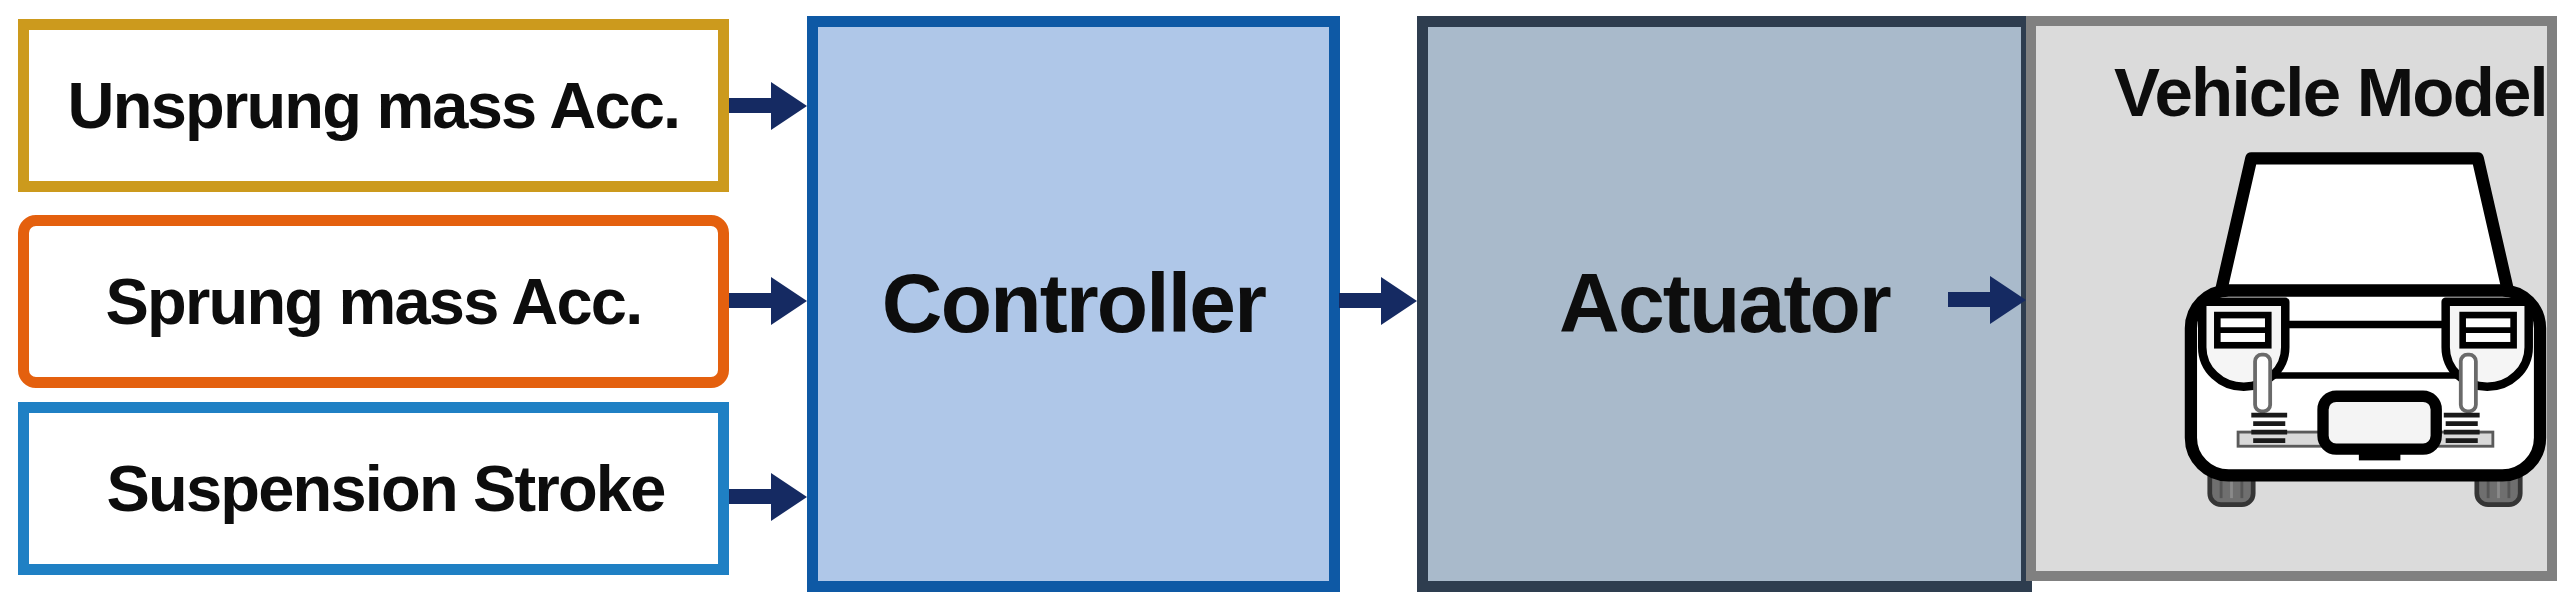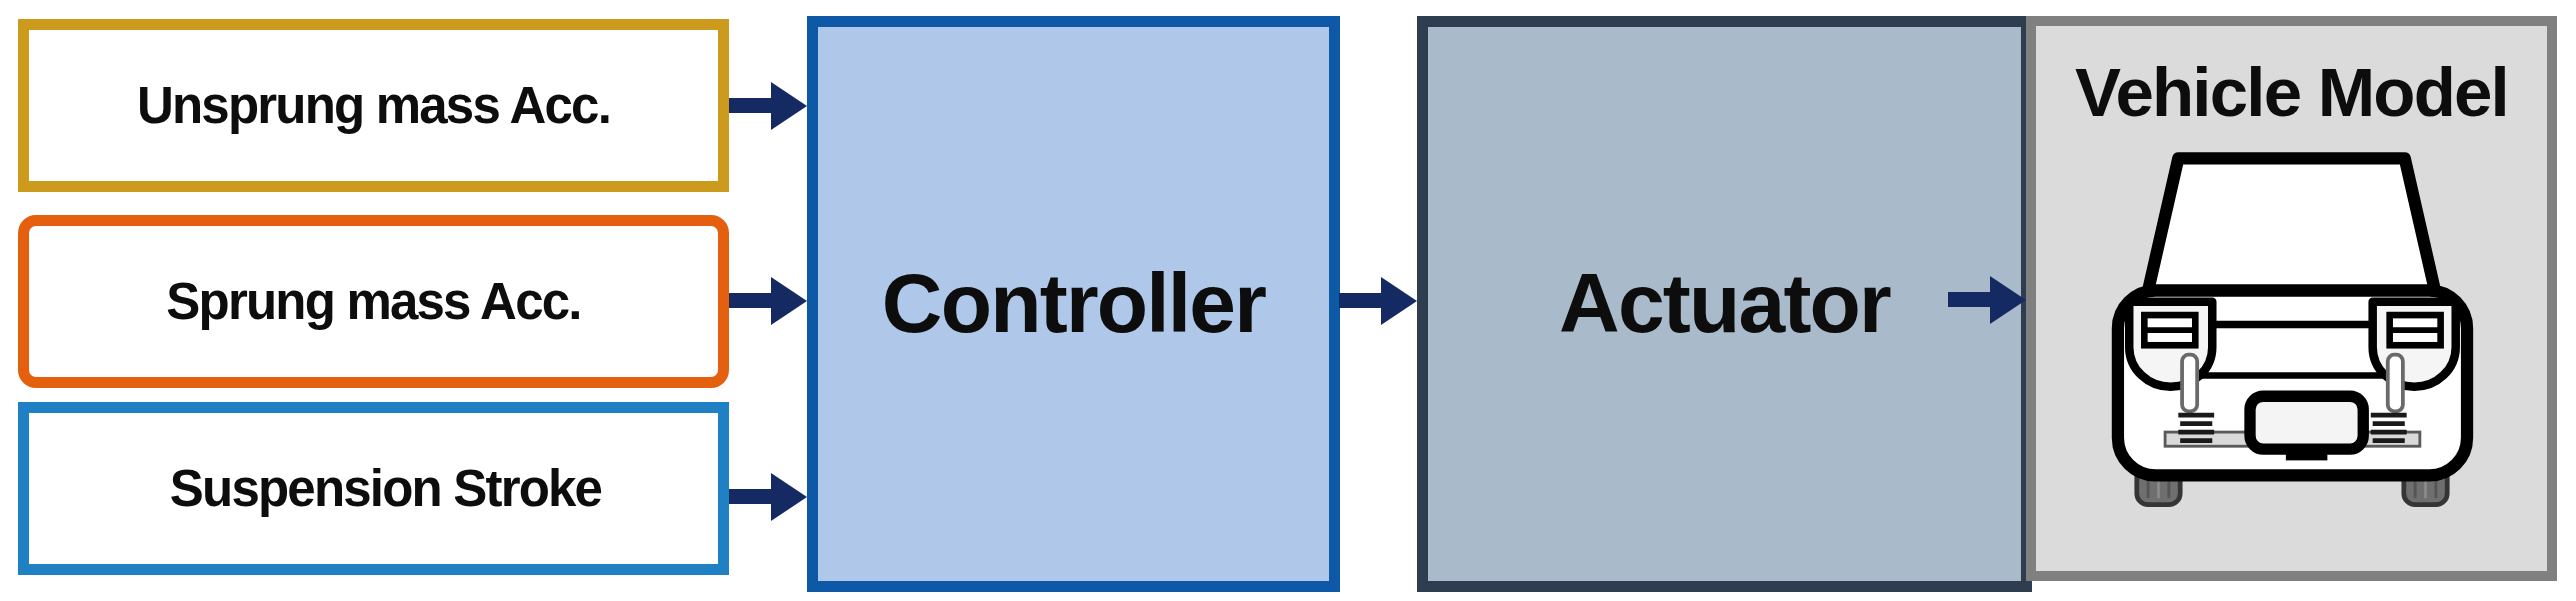--- a/index.html
+++ b/index.html
@@ -12,38 +12,38 @@
     overflow:hidden;
   }
   .box {
     position:absolute;
     box-sizing:border-box;
     display:flex; align-items:center; justify-content:center;
     background:#ffffff;
   }
   
   .input-box { left:18px; width:711px; height:173px; border-style:solid; border-width:11px; }
-  .input-box .lbl { font-size:51px; font-weight:bold; letter-spacing:-1.8px; white-space:nowrap; }
+  .input-box .lbl { font-size:65px; font-weight:bold; letter-spacing:-1.8px; white-space:nowrap; }
   #input-unsprung  { top:19px;  border-color:#cc9a1d; }
   #input-sprung    { top:215px; border-color:#e4600e;border-radius:18px; }
   #input-suspension{ top:402px; border-color:#1f80c4;padding-left:24px; }
 
   
   #controller-block {
     left:807px; top:15.5px; width:533px; height:576px;
     border:11px solid #0e59a5; background:#afc7e8;
   }
   #actuator-block {
     left:1417px; top:15.5px; width:615px; height:576px;
     border:11px solid #2e3d4f; background:#a9bacb;
   }
   #vehicle-block {
     left:2026px; top:16.4px; width:531px; height:565px;
     border:10px solid #808080; background:#dbdbdb;
-    flex-direction:column; justify-content:flex-start;
+    flex-direction:column; justify-content:flex-start;align-items:flex-end;
   }
   .block-lbl { font-size:84px; font-weight:bold; letter-spacing:-1.8px; white-space:nowrap; }
   #vehicle-block .block-lbl { font-size:69px; margin-top:27px; }
 
   
   .arrow { position:absolute; display:flex; align-items:center; height:49px; }
   .arrow-shaft { width:42px; height:14.5px; background:#152a62; }
   .arrow-head {
     width:0; height:0;
     border-top:24.6px solid transparent;

